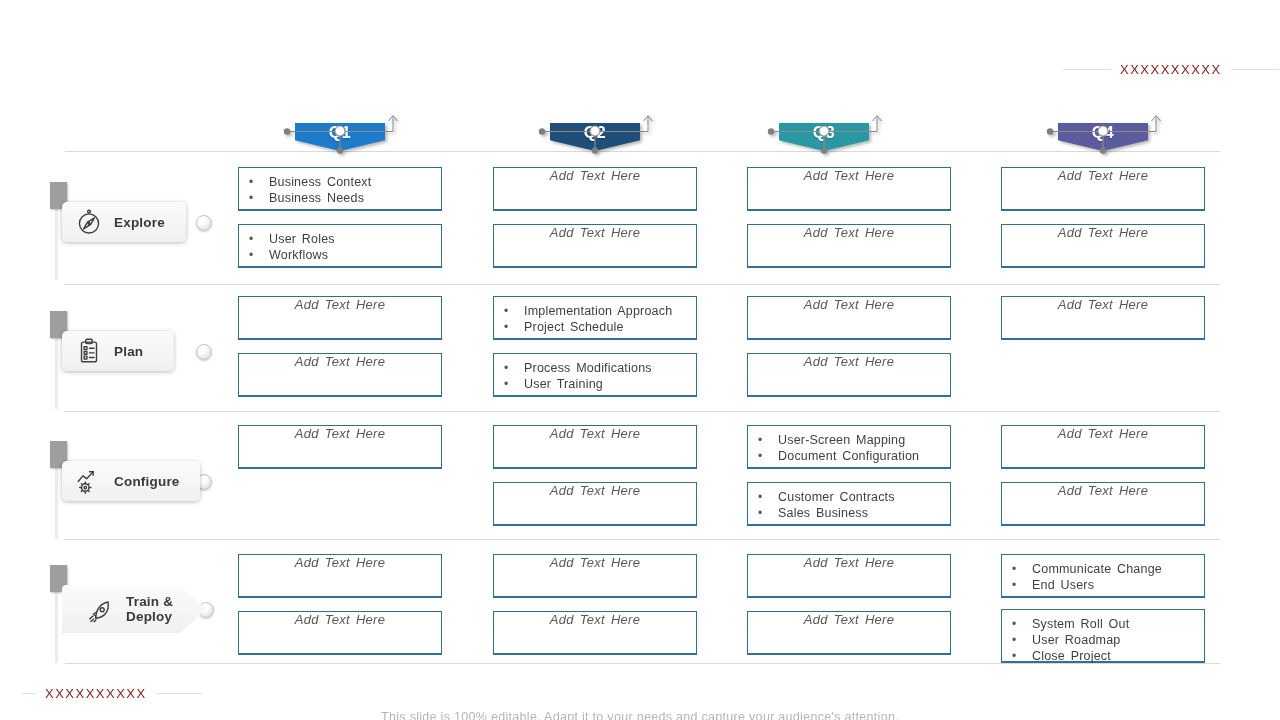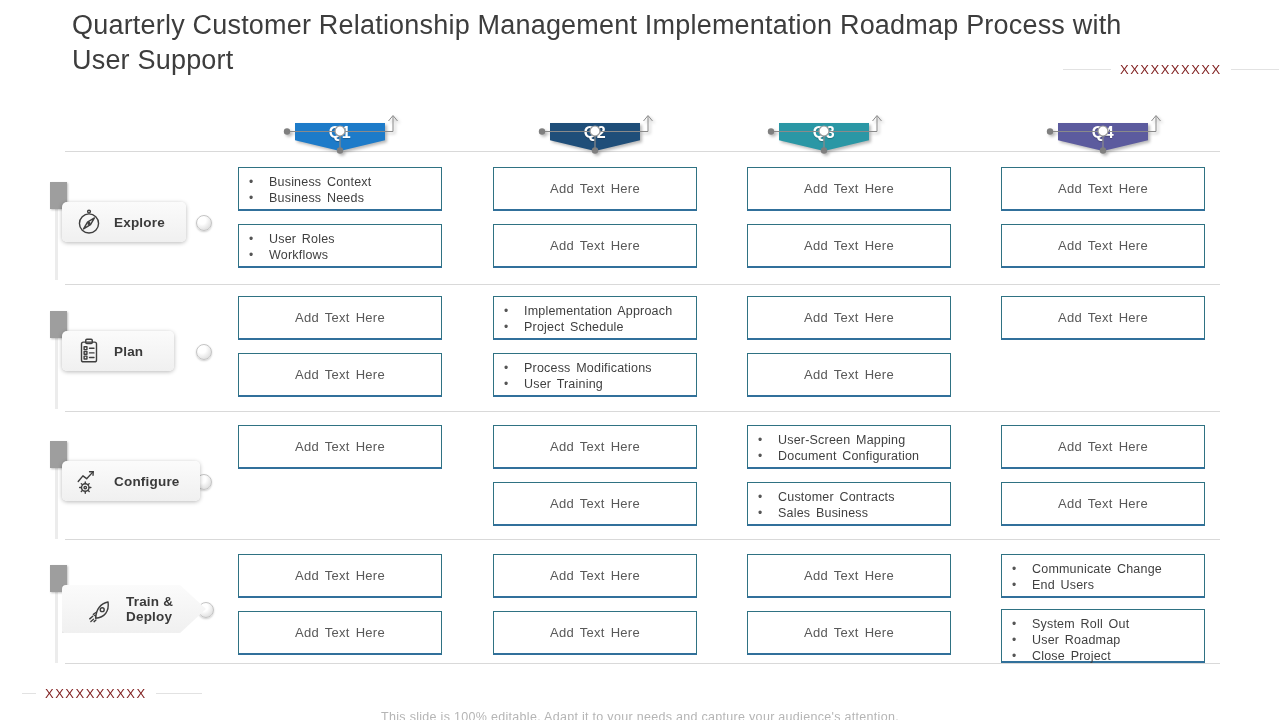--- a/index.html
+++ b/index.html
@@ -30,21 +30,21 @@
           clip-path:polygon(0 0,100% 0,100% 62%,50% 100%,0 62%);
           display:flex;justify-content:center;align-items:flex-start;z-index:2;margin-top:24px;}
   .quarter{filter:drop-shadow(2px 2px 1.5px rgba(0,0,0,.28));}
   .ribbon-label{color:#fff;font-weight:bold;font-size:16px;letter-spacing:.5px;padding-top:1px;
                 text-shadow:0 1px 1px rgba(0,0,0,.25);}
   .bracket{position:absolute;left:0;top:0;width:120px;height:58px;z-index:3;}
 
   
   .box{position:absolute;background:#fff;border:1px solid #2f7283;border-bottom:2px solid #31709b;
        box-sizing:border-box;}
-  .box.center{display:flex;align-items:center;justify-content:center;}
+  .box.center{display:flex;align-items:flex-start;justify-content:center;font-style:italic;}
   .box.center span{font-size:13px;color:#595959;letter-spacing:.3px;word-spacing:2px;}
   .bullets{padding:7px 4px 0 10px;}
   .bullet-row{display:flex;line-height:15.8px;}
   .bullet-row .dot{width:20px;color:#555;font-size:12px;flex:none;}
   .bullet-row .btext{font-size:12.5px;color:#3f3f3f;letter-spacing:.2px;word-spacing:2px;}
 
   
   .row-label{position:absolute;left:46px;width:180px;}
   .rl-strip{position:absolute;left:9px;top:-18px;width:3px;height:96px;background:#ececec;}
   .rl-tab{position:absolute;left:4px;top:-20px;width:17px;height:27px;background:#9e9e9e;
@@ -60,21 +60,20 @@
            clip-path:polygon(0 0,82% 0,100% 50%,82% 100%,0 100%);justify-content:center;}
   .icon{flex:none;width:30px;height:30px;}
   .icon svg{width:30px;height:30px;stroke:#3f3f3f;fill:none;stroke-width:1.5;
             stroke-linecap:round;stroke-linejoin:round;}
 </style>
 </head>
 <body>
 
 <div id="canvas">
 
-  <div class="title">Quarterly Customer Relationship Management Implementation Roadmap Process with User Support</div>
 
   <div class="wm wm-top">
     <span class="wm-line" style="width:48px"></span>
     <span>XXXXXXXXXX</span>
     <span class="wm-line" style="width:48px"></span>
   </div>
 
   <div class="gline" style="top:151px"></div>
   <div class="gline" style="top:284px"></div>
   <div class="gline" style="top:411px"></div>

